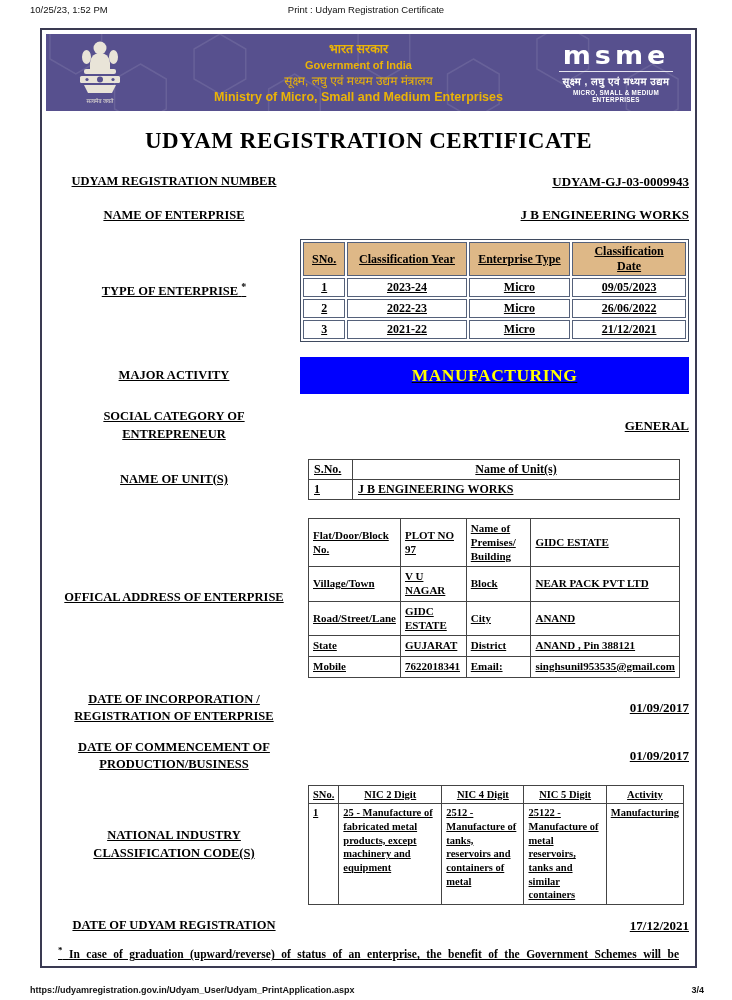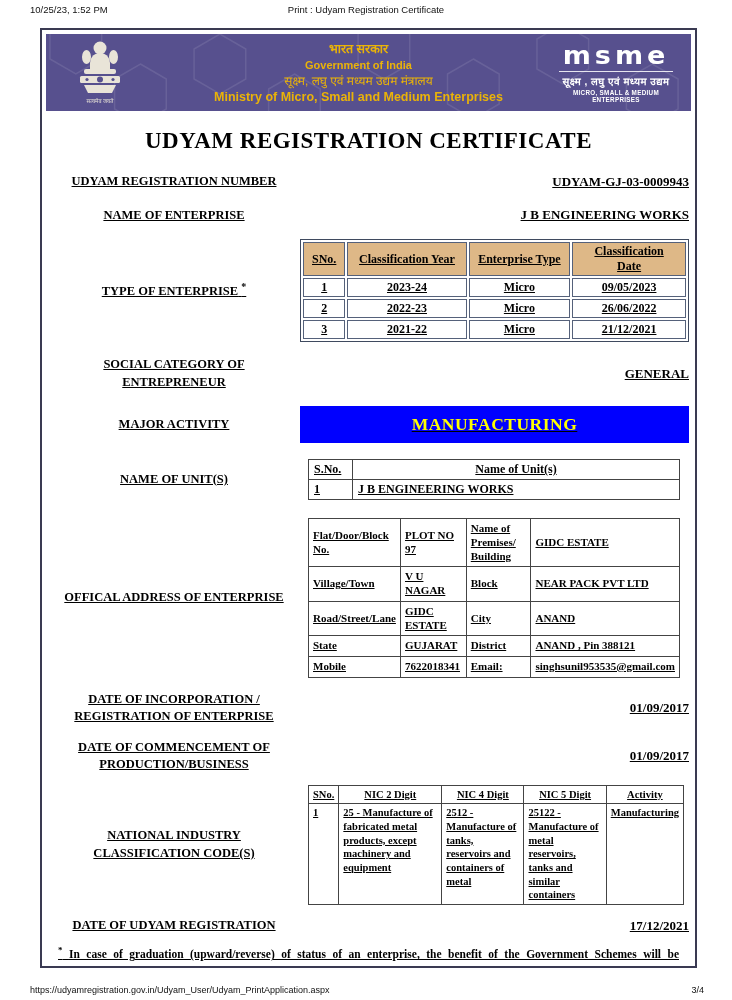--- a/index.html
+++ b/index.html
@@ -5,21 +5,21 @@
   * { box-sizing: border-box; margin: 0; padding: 0; }
   html, body { width: 732px; height: 1000px; background: #fff; overflow: hidden; }
   body { position: relative; font-family: "Liberation Serif", serif; color: #000; }
 
   
   .print-header { position: absolute; top: 4px; left: 30px; right: 30px; height: 14px;
     font-family: "Liberation Sans", sans-serif; font-size: 9.5px; color: #111; }
   .print-header .ph-title { position: absolute; left: 0; right: 0; text-align: center; }
   .print-footer { position: absolute; bottom: 5px; left: 30px; right: 28px;
     font-family: "Liberation Sans", sans-serif; font-size: 9px; color: #111;
-    display: flex; justify-content: space-between; }
+    display: flex; justify-content: space-between; font-weight: bold; }
 
   
   .certificate { position: absolute; top: 28px; left: 40px; width: 657px; height: 940px;
     border: 2px solid #3a3a52; background: #fff; overflow: hidden; }
 
   
   .gov-banner { position: relative; margin: 4px; height: 77px; background: #57508E; overflow: hidden; }
   .hex-overlay { position: absolute; top: 0; left: 0; width: 100%; height: 100%; }
   .emblem-wrap { position: absolute; left: 22px; top: 5px; width: 64px; text-align: center; }
   .emblem-motto { font-family: "Liberation Sans", sans-serif; font-size: 5.5px; color: #E9E4D8; margin-top: -2px; }
@@ -204,34 +204,34 @@
               <td>3</td>
               <td>2021-22</td>
               <td>Micro</td>
               <td>21/12/2021</td>
             </tr>
           </tbody>
         </table>
       </div>
     </div>
 
+    <div class="row r-activity">
+      <div class="label-col">MAJOR ACTIVITY</div>
+      <div class="value-col">
+        <div class="activity-banner">
+          <div class="value-text">MANUFACTURING</div>
+        </div>
+      </div>
+    </div>
+
     <div class="row r-social">
       <div class="label-col">SOCIAL CATEGORY OF ENTREPRENEUR</div>
       <div class="value-col">
           <div class="value-text">GENERAL</div>
         </div>
-    </div>
-
-    <div class="row r-activity">
-      <div class="label-col">MAJOR ACTIVITY</div>
-      <div class="value-col">
-        <div class="activity-banner">
-          <div class="value-text">MANUFACTURING</div>
-        </div>
-      </div>
     </div>
 
     <div class="row r-units">
       <div class="label-col">NAME OF UNIT(S)</div>
       <div class="value-col" style="align-items:flex-start;">
         <table class="plain-table units-table">
           <thead>
             <tr>
               <th class="sno">S.No.</th>
               <th class="unit-name">Name of Unit(s)</th>

